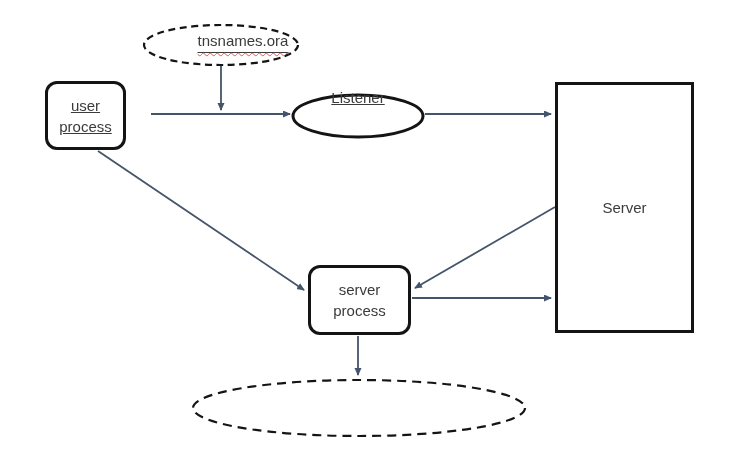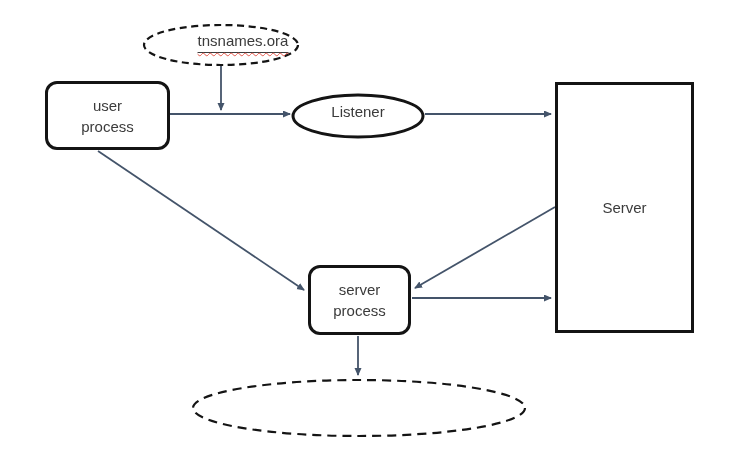--- a/index.html
+++ b/index.html
@@ -77,34 +77,34 @@
 
     <line class="edge arrowed" x1="221" y1="66" x2="221" y2="110"></line>
     <line class="edge arrowed" x1="151" y1="114" x2="290" y2="114"></line>
     <line class="edge arrowed" x1="425" y1="114" x2="551" y2="114"></line>
     <line class="edge arrowed" x1="98" y1="151" x2="304" y2="290"></line>
     <line class="edge arrowed" x1="555" y1="207" x2="415" y2="288"></line>
     <line class="edge arrowed" x1="412" y1="298" x2="551" y2="298"></line>
     <line class="edge arrowed" x1="358" y1="336" x2="358" y2="375"></line>
   </svg>
 
-  <div class="node rounded" style="left:45px; top:81px; width:125px; height:69px;">
+  <div class="node rounded" style="left:45px; top:81px; width:81px; height:69px;text-decoration:underline;">
     <span class="multiline">user
 process</span>
   </div>
 
   <div class="node" style="left:555px; top:82px; width:139px; height:251px;">
     <span>Server</span>
   </div>
 
   <div class="node rounded" style="left:308px; top:265px; width:103px; height:70px;">
     <span class="multiline">server
 process</span>
   </div>
 
   <div class="float-label" style="left:221px; top:42px;">
     <span class="underlined"><span class="squiggle">tnsnames.ora</span></span>
   </div>
 
-  <div class="float-label" style="left:358px; top:112px;">Listener</div>
+  <div class="float-label" style="left:358px; top:98px;text-decoration:underline;">Listener</div>
 
 
 </div>
 
 </body></html>

